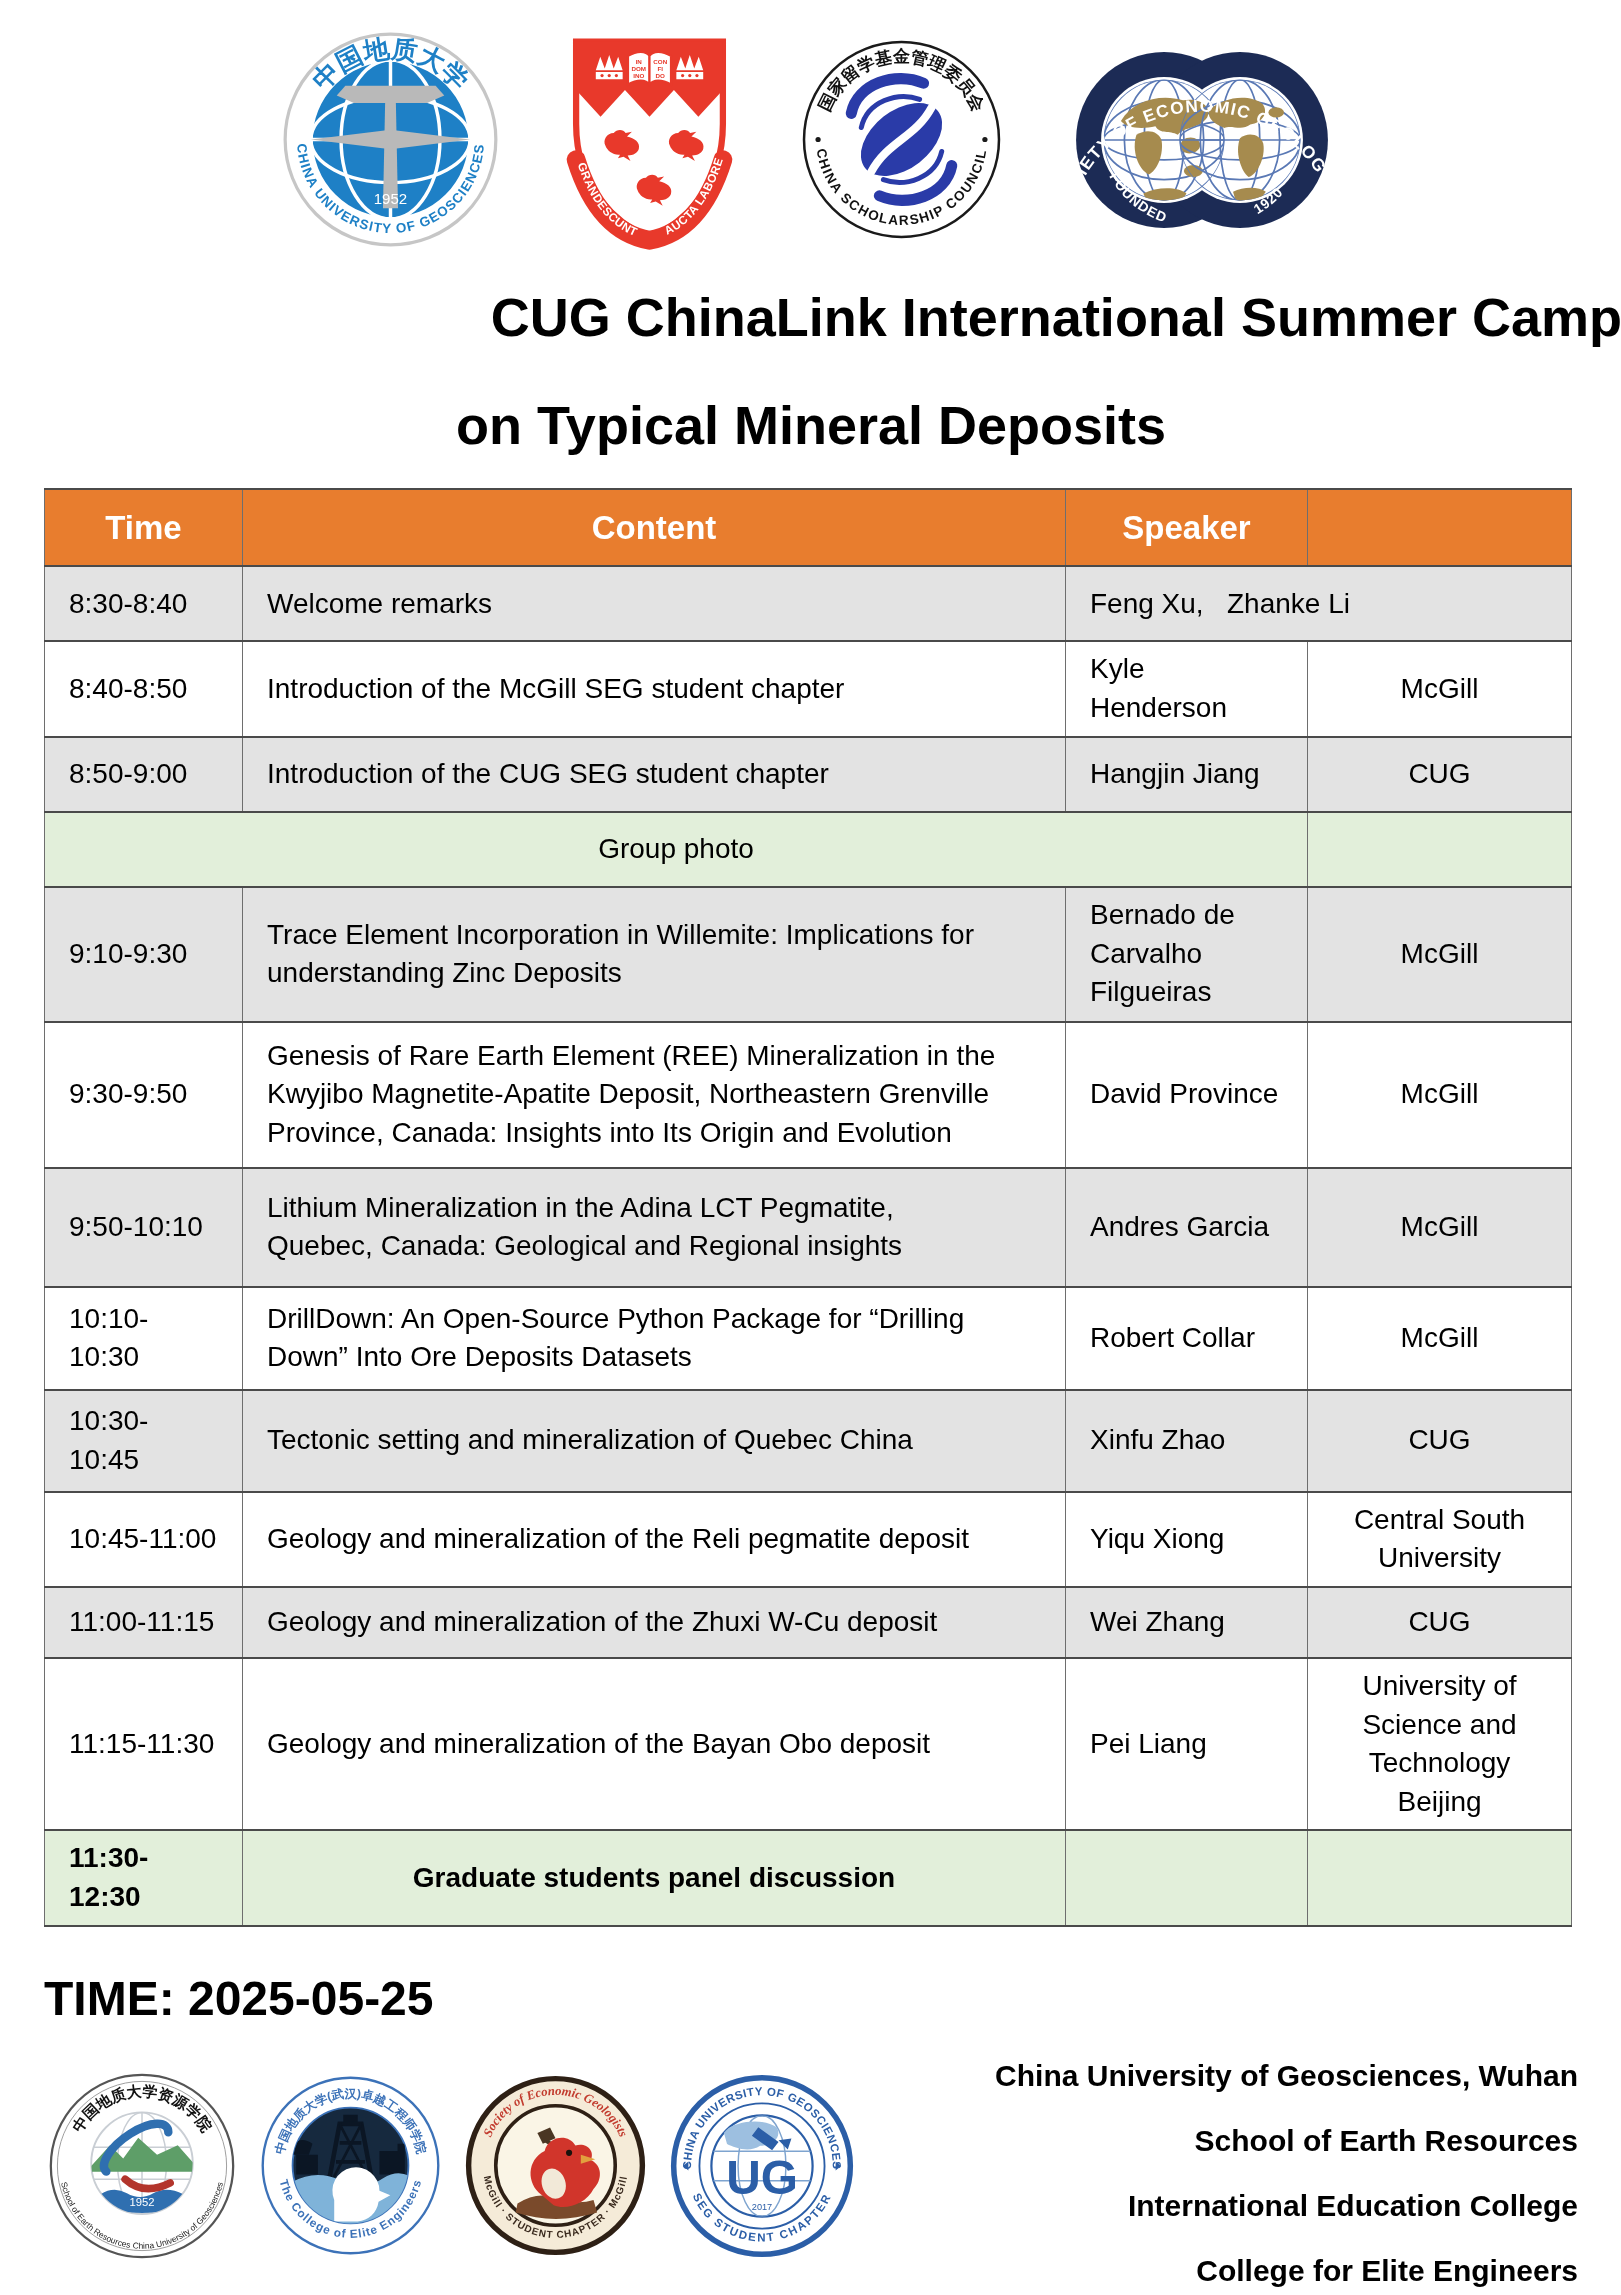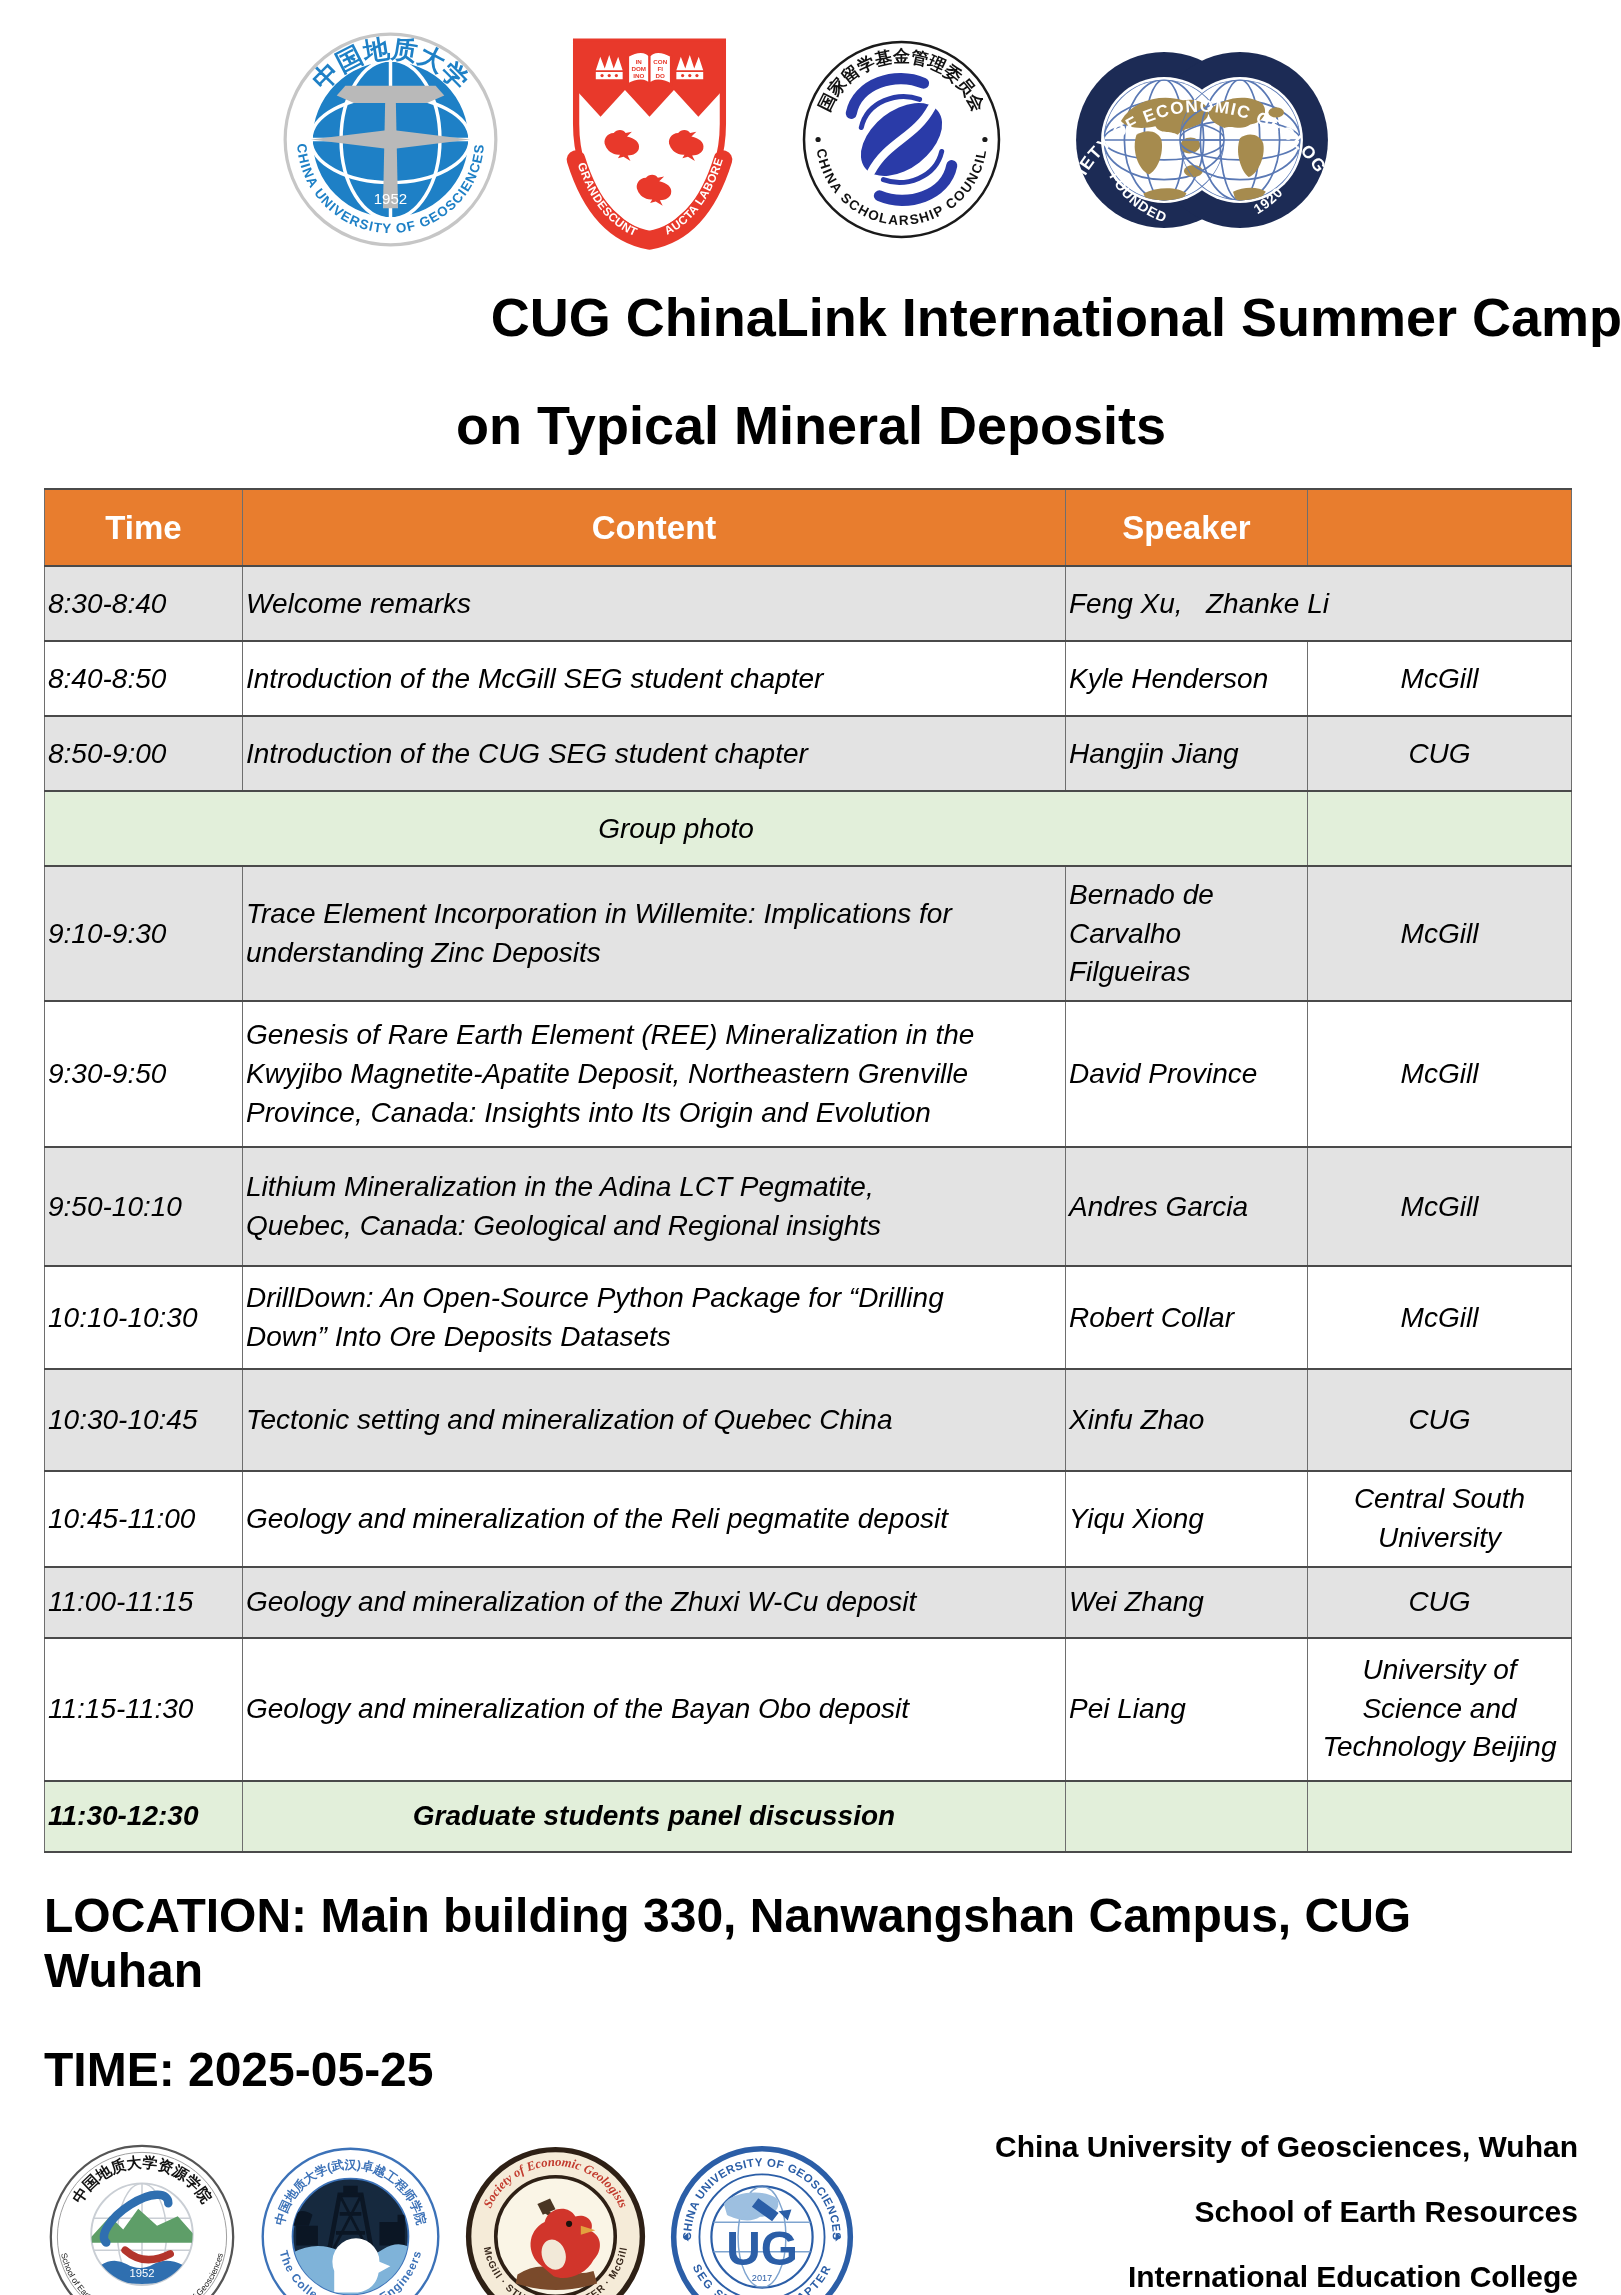--- a/index.html
+++ b/index.html
@@ -21,22 +21,22 @@
   }
   .schedule th {
     background:#E87D2E; color:#ffffff; font-weight:bold; font-size:33px;
     height:73px; text-align:center; vertical-align:middle;
   }
   .schedule th, .schedule td {
     border-left:1.6px solid #6e6e6e; border-right:1.6px solid #6e6e6e;
     border-top:2.4px solid #4a4a4a; border-bottom:2.4px solid #4a4a4a;
   }
   .schedule td {
-    vertical-align:middle; padding:8px 3px; line-height:1.38;
-    white-space:pre-wrap; word-wrap:break-word;font-style:italic;
+    vertical-align:middle; padding:8px 24px; line-height:1.38;
+    white-space:pre-wrap; word-wrap:break-word;
   }
   .row-gray  td { background:#E3E3E3; }
   .row-white td { background:#ffffff; }
   .row-green td { background:#E2EFDA; }
   .c-time    { text-align:left; }
   .c-content { text-align:left; }
   .c-speaker { text-align:left; }
   .c-aff     { text-align:center; }
   .center    { text-align:center; }
   .last-row td { font-weight:bold; }
@@ -313,21 +313,20 @@
     <tr class="row-green h120 last-row">
       <td class="c-time">11:30-12:30</td>
       <td class="c-content center">Graduate students panel discussion</td>
       <td class="c-speaker"></td>
       <td class="c-aff"></td>
     </tr>
   </tbody>
     </table>
 
   <div class="details">
-    <div class="location-line">LOCATION: Main building 330, Nanwangshan Campus, CUG Wuhan</div>
     <div class="time-line">TIME: 2025-05-25</div>
   </div>
 
   <div class="footer">
     <div class="footer-logos">
 
       <svg width="188" height="188" viewBox="0 0 200 200">
         <defs>
           <path id="a1t" d="M 26,100 A 74,74 0 0 1 174,100"></path>
           <path id="a1b" d="M 12,100 A 88,88 0 0 0 188,100"></path>

